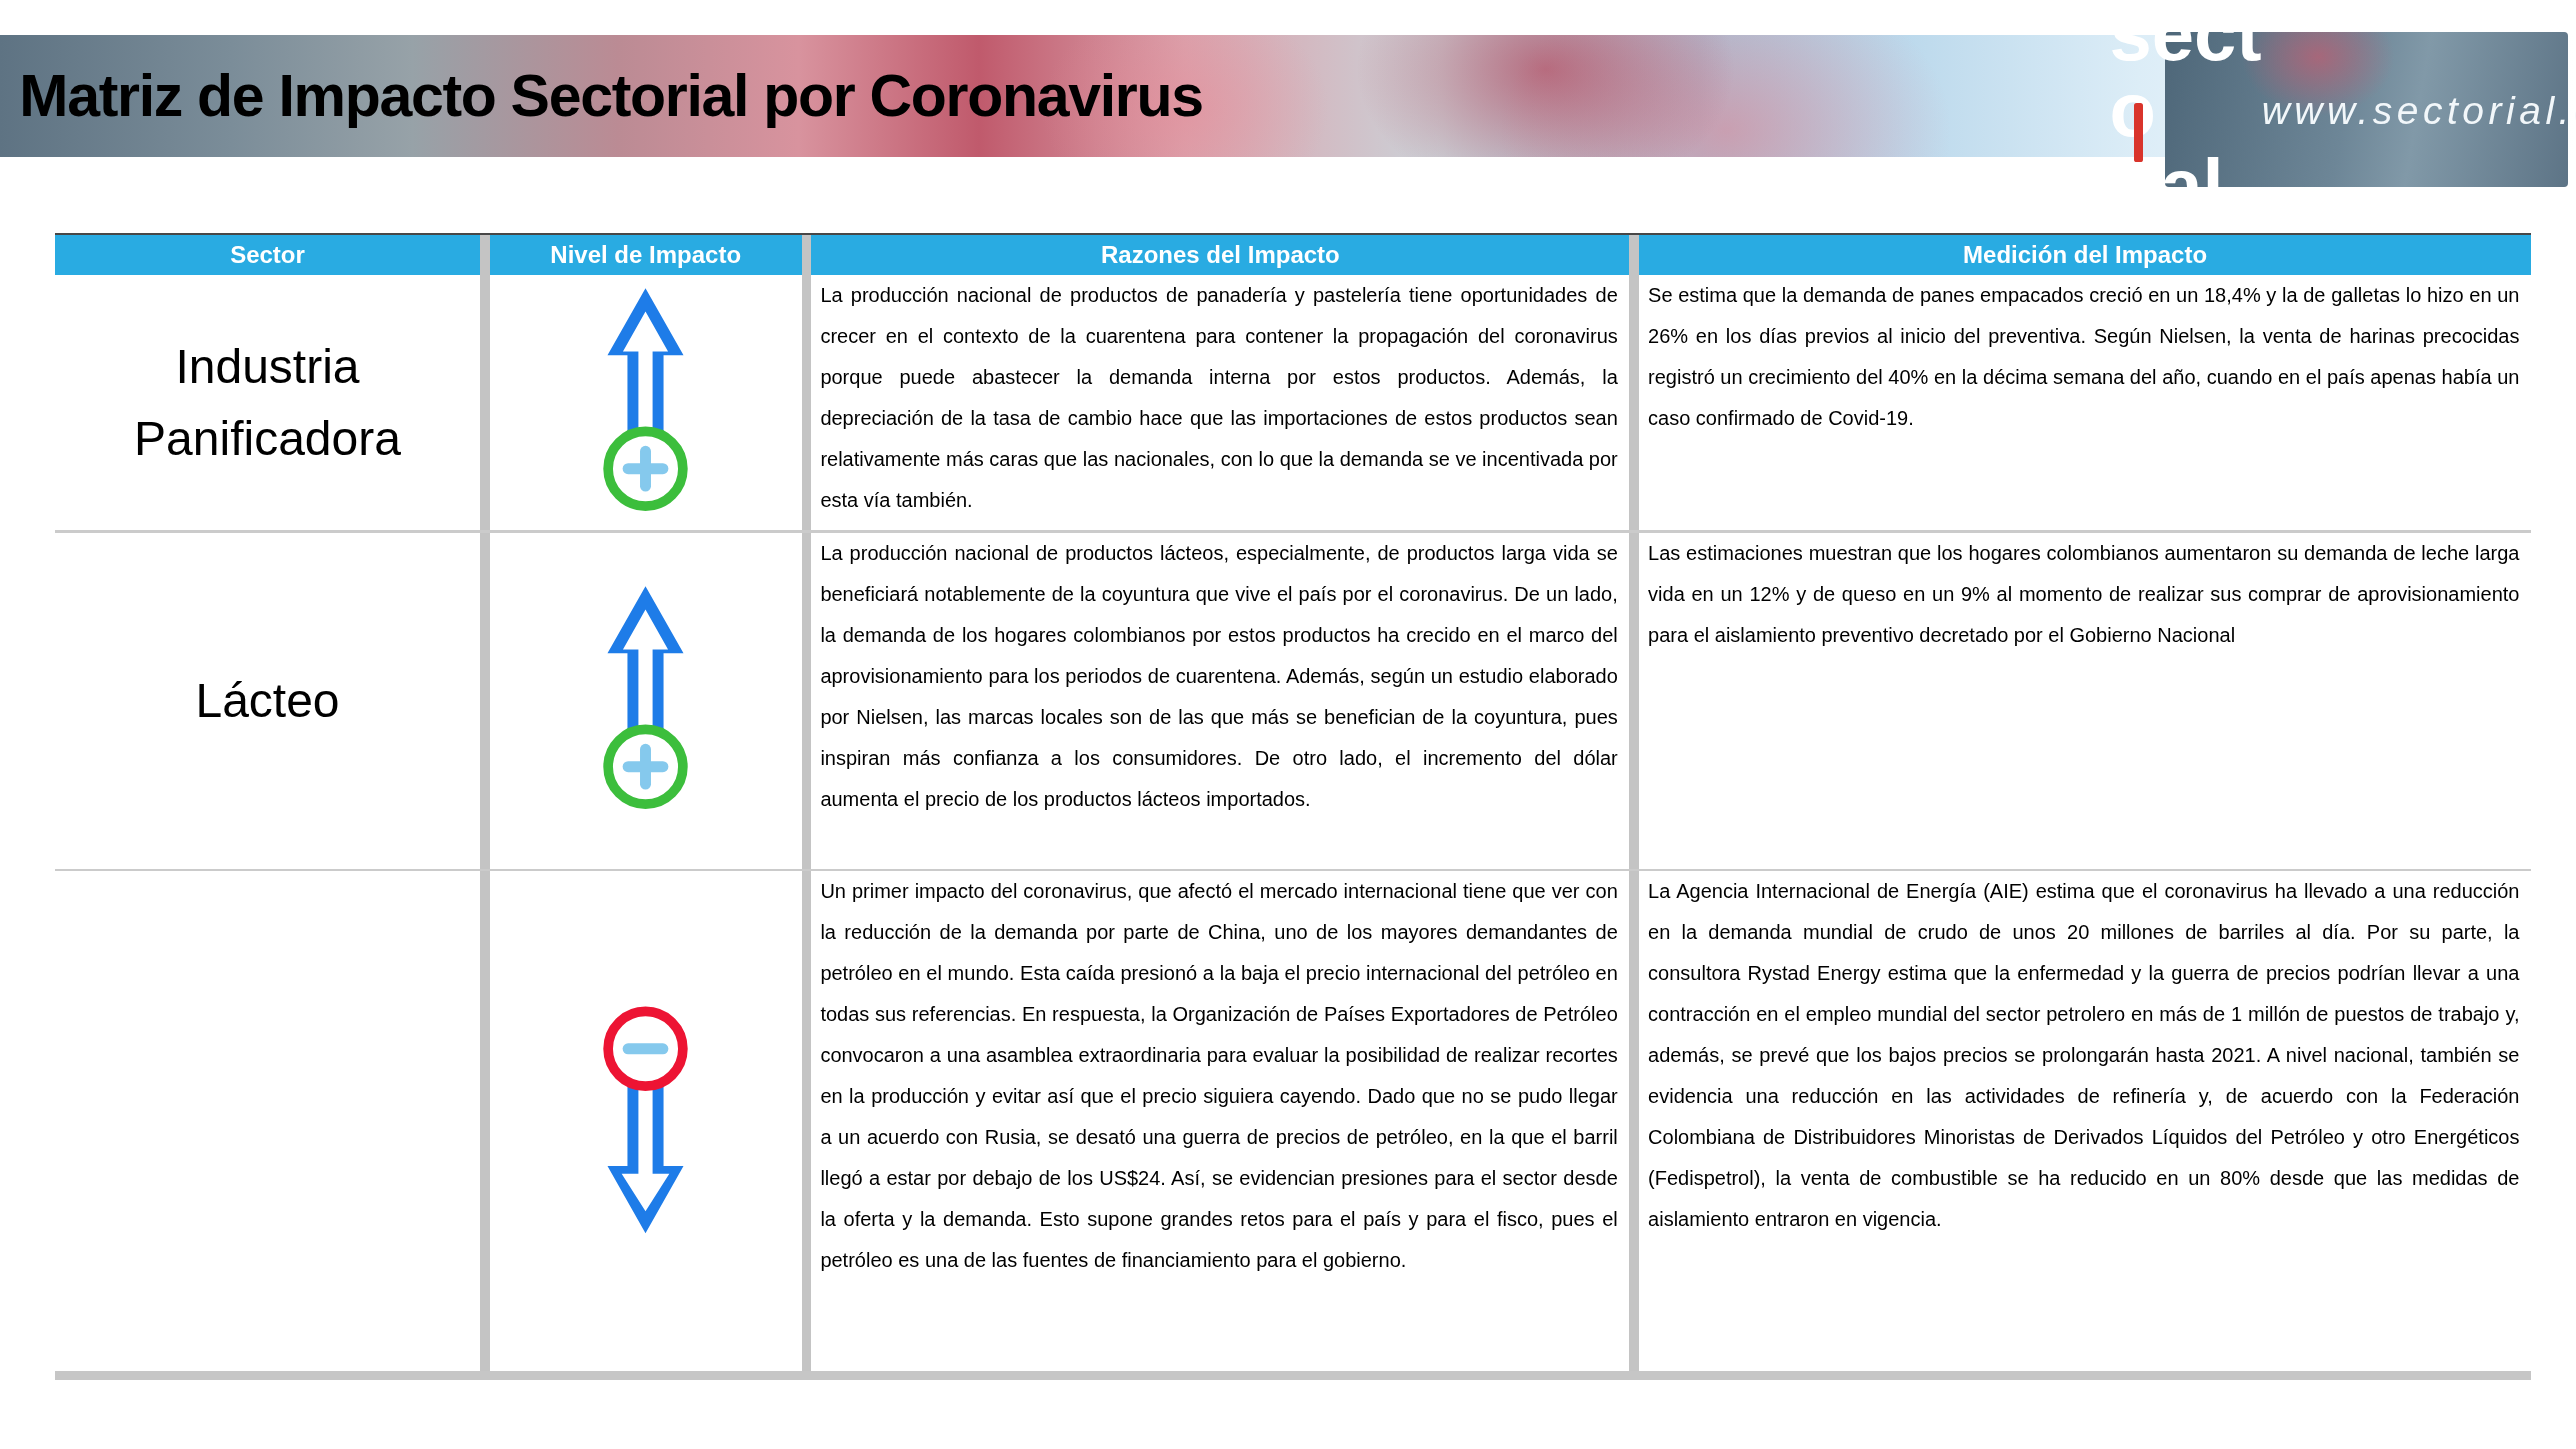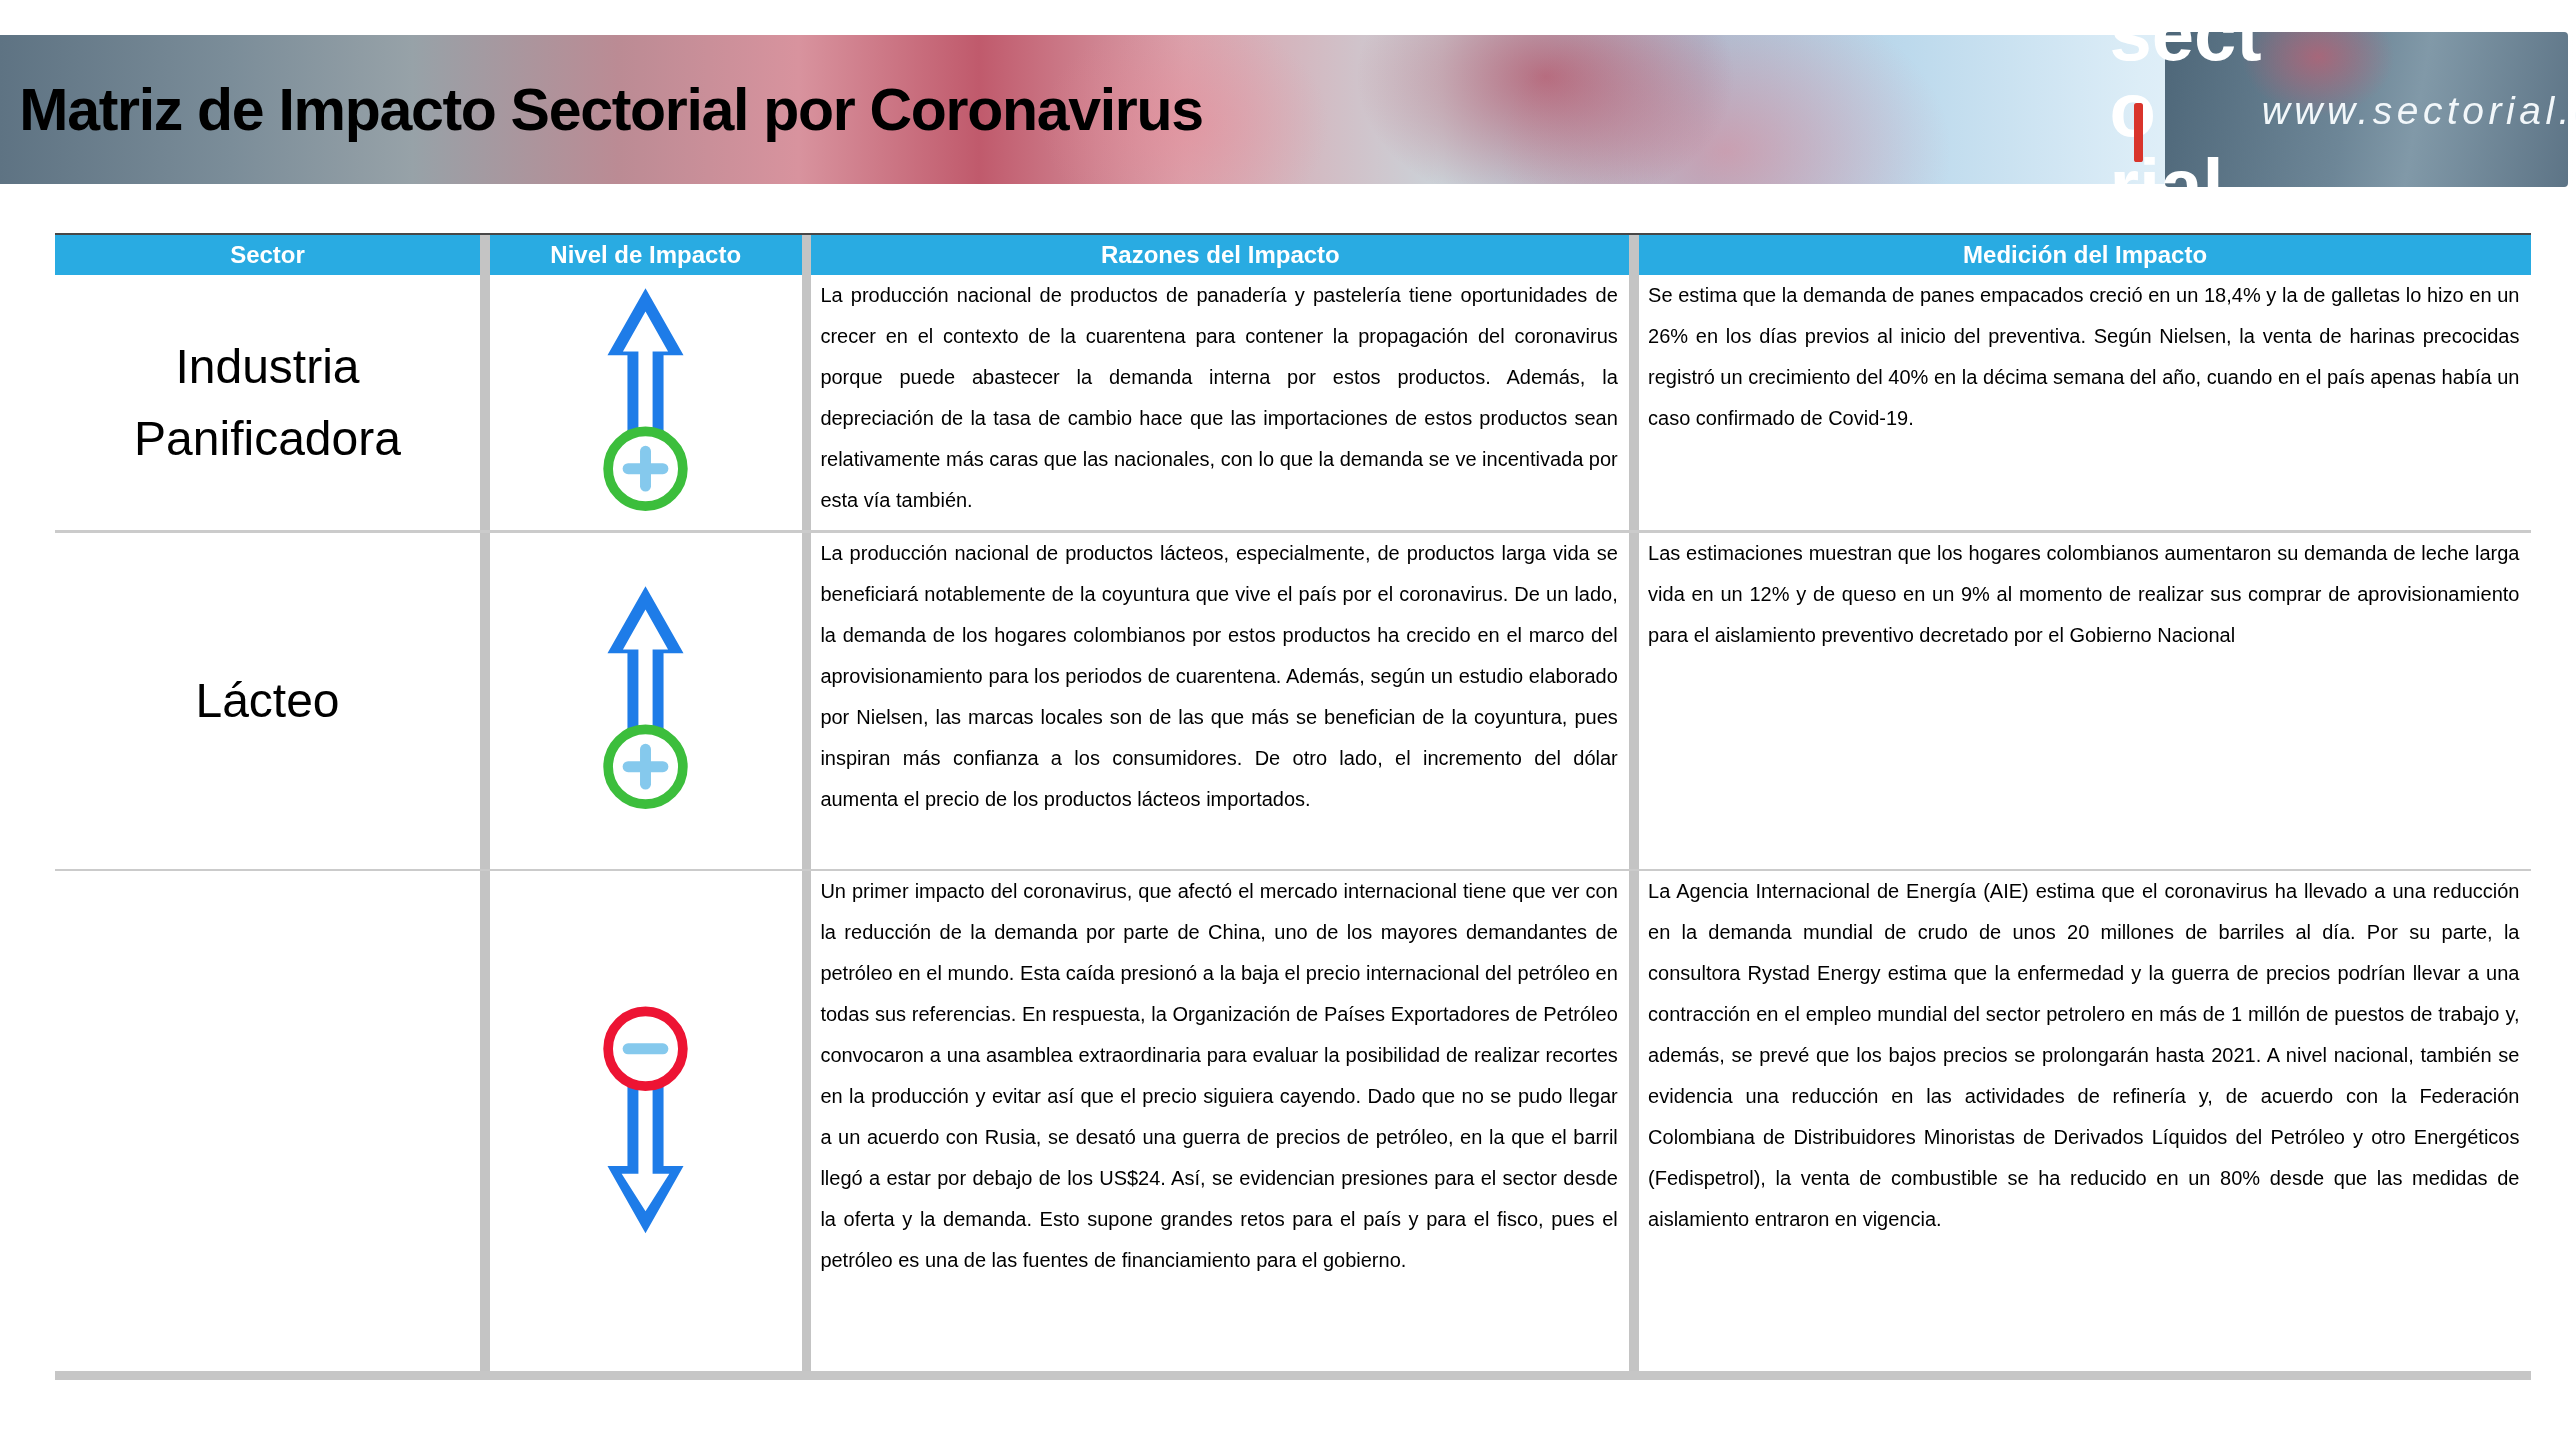--- a/index.html
+++ b/index.html
@@ -1,20 +1,20 @@
 <!DOCTYPE html>
 <html style="font-size:10.3px"><head>
 <meta charset="utf-8">
 <style>
   html,body{margin:0;padding:0;background:#fff;}
   body{width:2576px;height:1449px;position:relative;overflow:hidden;
        font-family:"Liberation Sans","DejaVu Sans",sans-serif;color:#000;}
 
   
-  .banner{position:absolute;left:0;top:35px;width:2576px;height:149px;
+  .banner{position:absolute;left:0;top:35px;width:2576px;height:122px;
     background:
       radial-gradient(270px 193px at 60% 28%, rgba(176,32,56,.55), rgba(176,32,56,0) 70%),
       radial-gradient(322px 232px at 67% 78%, rgba(231,120,136,.50), rgba(231,120,136,0) 70%),
       radial-gradient(206px 155px at 46% 60%, rgba(233,138,150,.45), rgba(233,138,150,0) 70%),
       linear-gradient(90deg,#5e7383 0%,#7b8d99 9%,#97a2a8 16%,#bb8b94 24%,#d8939e 31%,
         #c05a6c 38%,#daa2ac 46%,#cbd3d9 56%,#a8c4d8 66%,#bcd9ec 74%,#dcedf7 83%,
         #f2f8fc 92%,#ffffff 100%);
     display:flex;align-items:center;}
   .page-title{font-size:59px;font-weight:bold;letter-spacing:-1.3px;color:#000;
     padding-left:19.3px;white-space:nowrap;}

